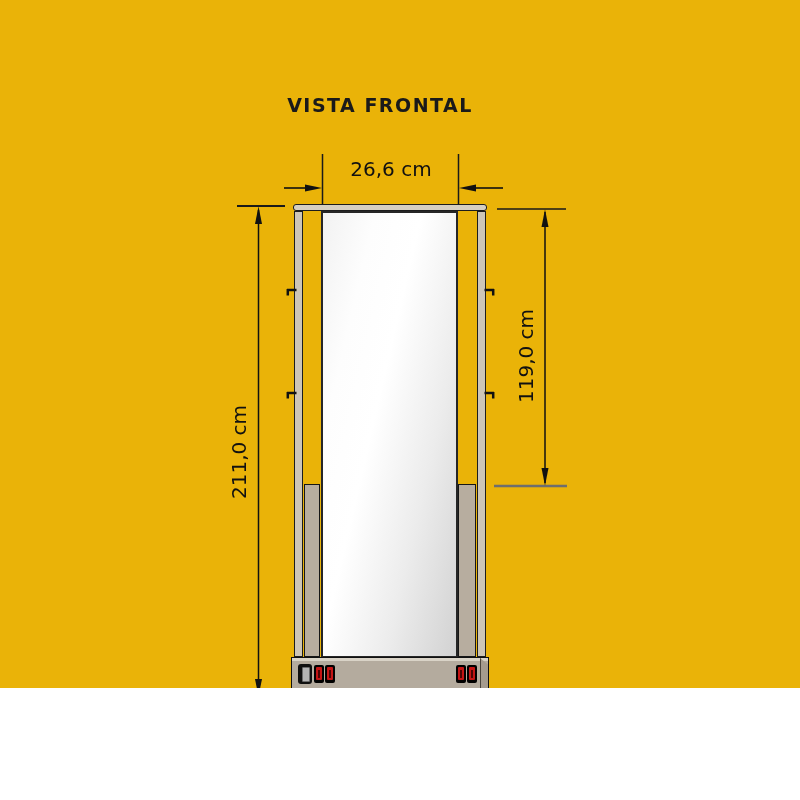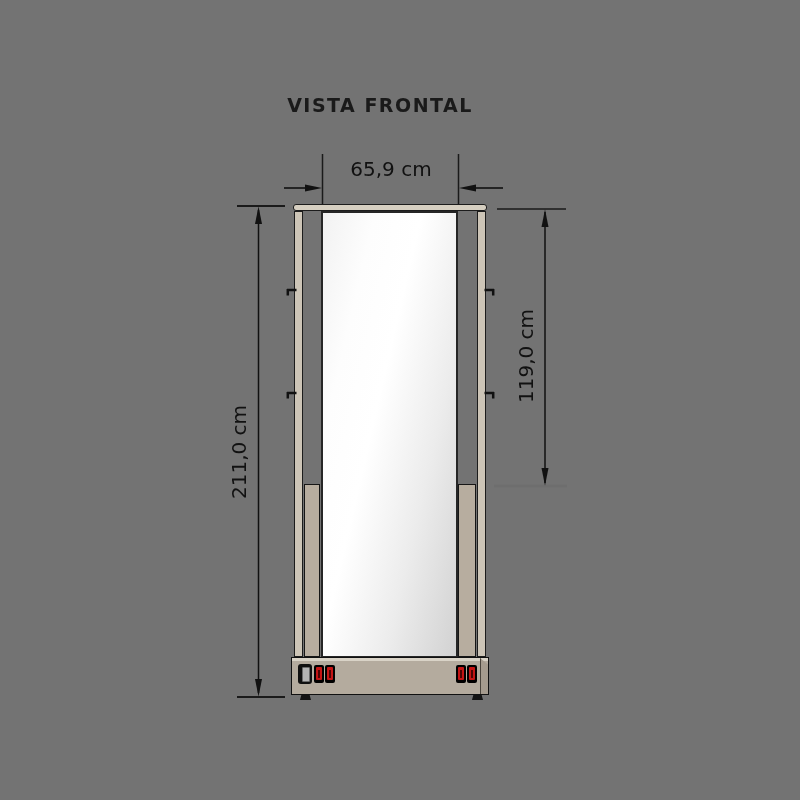--- a/index.html
+++ b/index.html
@@ -1,17 +1,17 @@
 <!DOCTYPE html>
 <html><head>
 <meta charset="utf-8">
 <style>
   html,body{margin:0;padding:0;background:#ffffff;}
   .canvas{
-    position:relative;width:800px;height:800px;background:#737373;overflow:hidden;
+    position:relative;width:800px;height:688px;background:#eab308;overflow:hidden;
     font-family:"DejaVu Sans","Liberation Sans",sans-serif;color:#1a1a1a;
   }
   .abs{position:absolute;}
   .title{
     left:380px;top:105px;transform:translate(-50%,-50%);
     font-size:19px;font-weight:bold;letter-spacing:1.5px;white-space:nowrap;
   }
   .dim-label{
     font-size:20px;white-space:nowrap;color:#111;
   }
@@ -157,17 +157,17 @@
       <line x1="287.8" y1="289" x2="287.8" y2="295.5"></line>
       <line x1="287" y1="393" x2="296.5" y2="393"></line>
       <line x1="287.8" y1="392" x2="287.8" y2="398.5"></line>
       <line x1="484.5" y1="290" x2="494" y2="290"></line>
       <line x1="493.2" y1="289" x2="493.2" y2="295.5"></line>
       <line x1="484.5" y1="393" x2="494" y2="393"></line>
       <line x1="493.2" y1="392" x2="493.2" y2="398.5"></line>
     </g>
   </svg>
 
-  <div class="abs dim-label h">65,9 cm</div>
+  <div class="abs dim-label h">26,6 cm</div>
   <div class="abs dim-label rot-left">211,0 cm</div>
   <div class="abs dim-label rot-right">119,0 cm</div>
 
 </div>
 
 </body></html>

